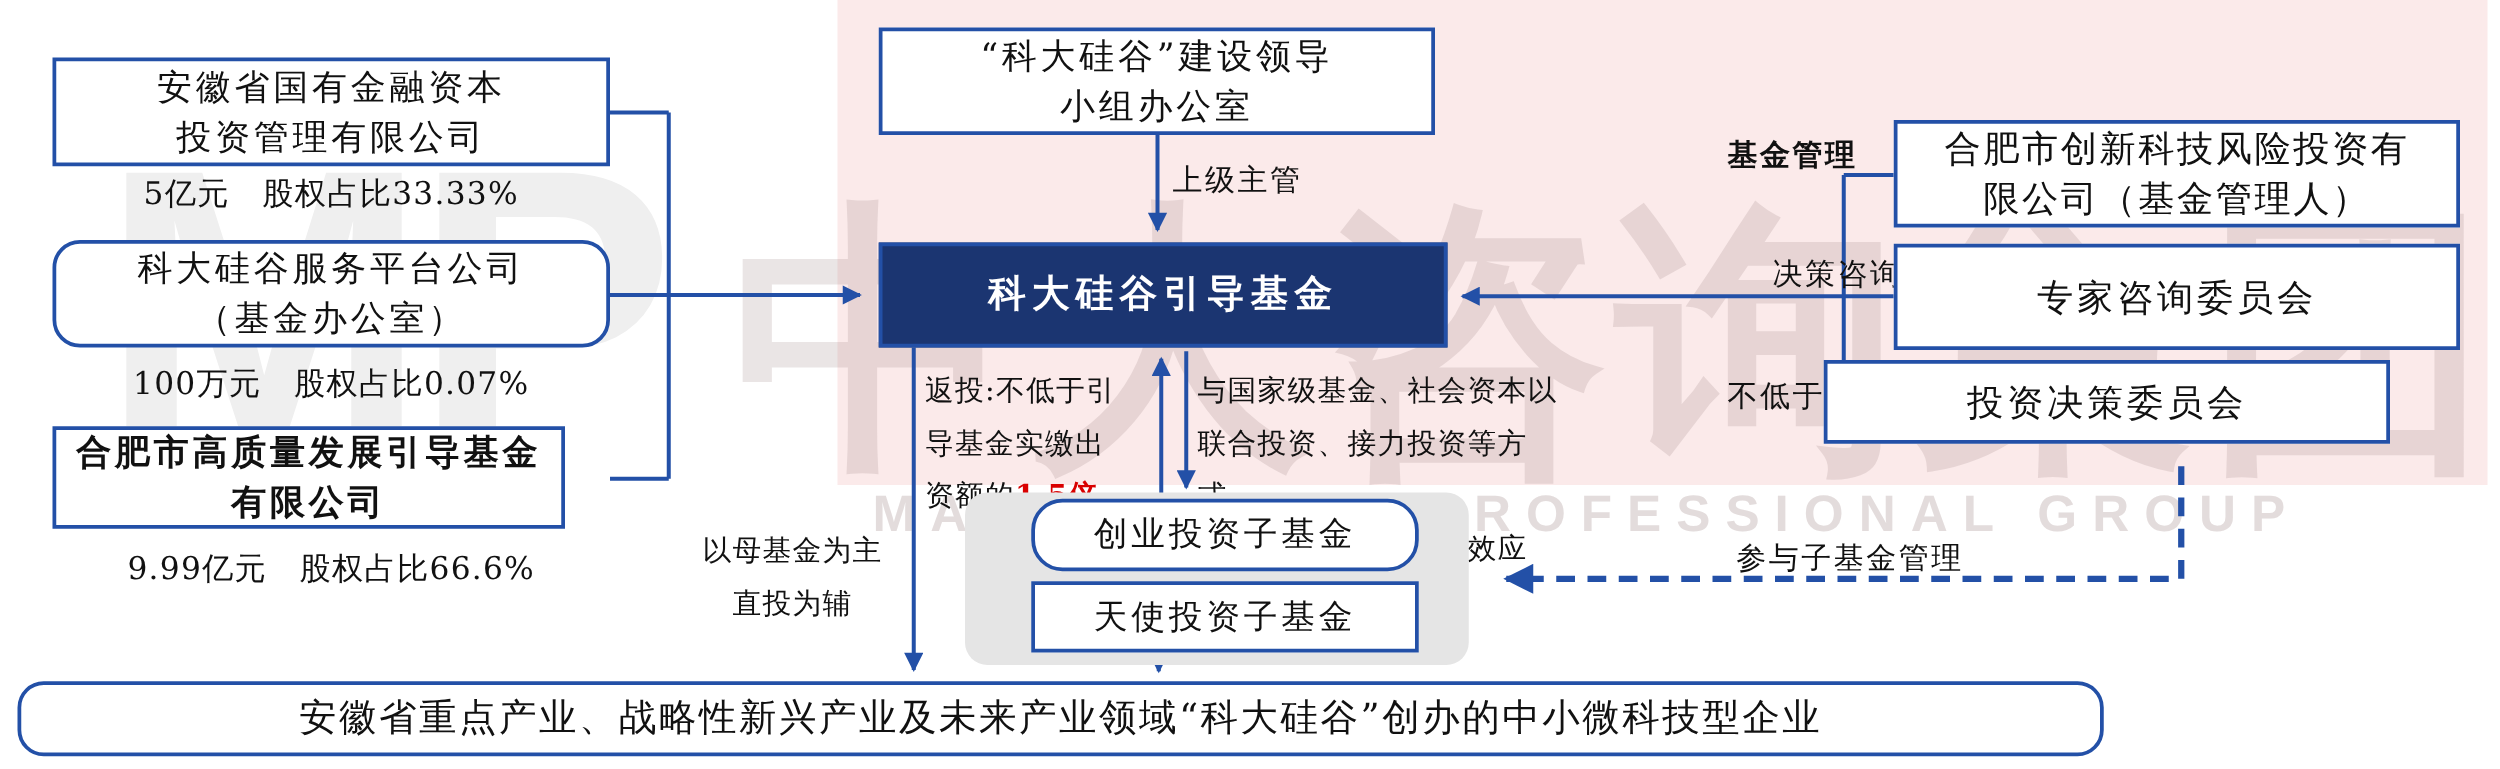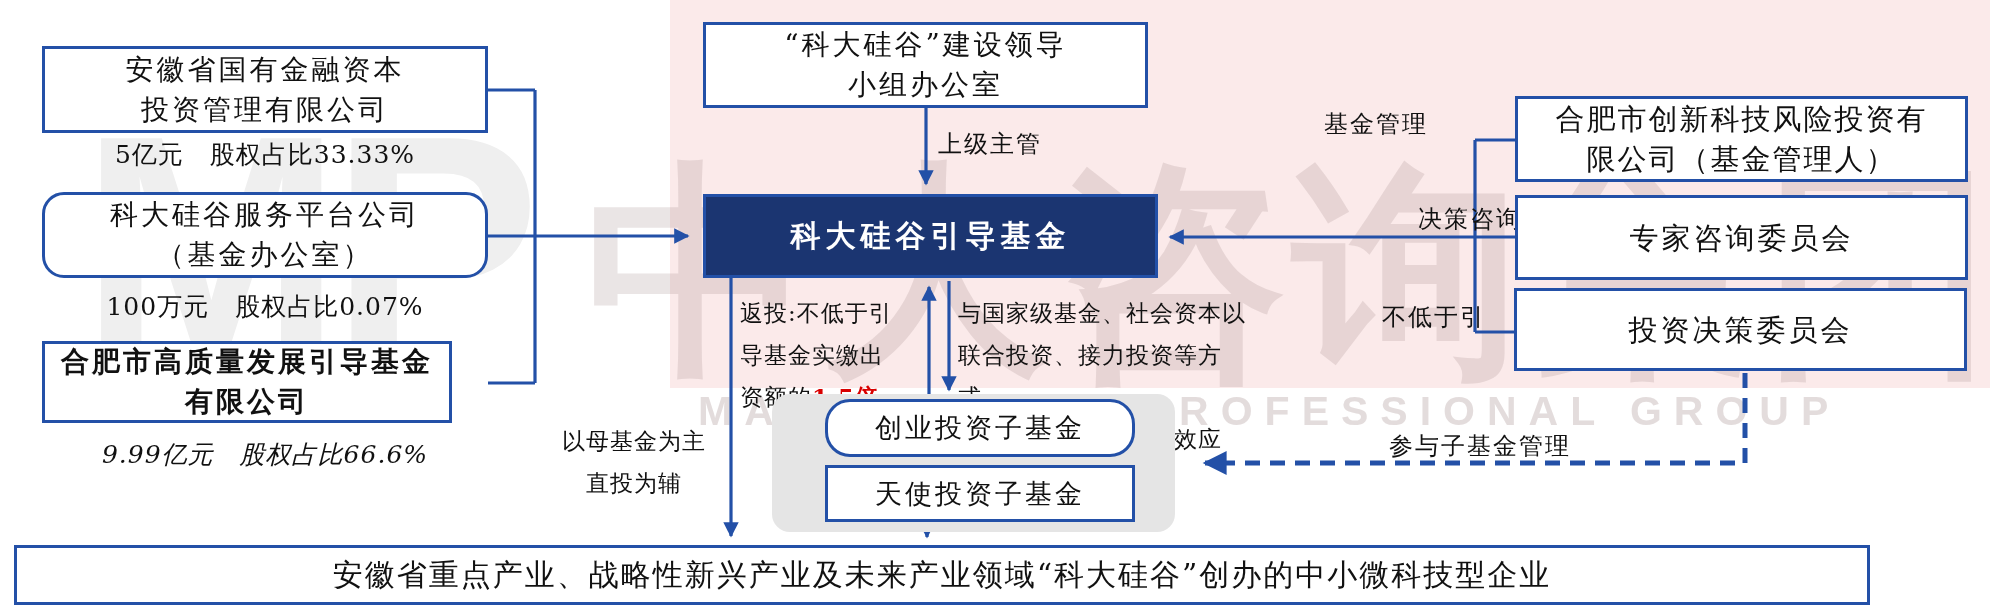--- a/index.html
+++ b/index.html
@@ -70,48 +70,48 @@
   <div class="box" style="left:42px;top:46px;width:446px;height:87px;">安徽省国有金融资本
 投资管理有限公司</div>
   <div class="caption" style="left:42px;top:138px;width:446px;">5亿元　股权占比33.33%</div>
 
   <div class="box" style="left:42px;top:192px;width:446px;height:86px;border-radius:22px;">科大硅谷服务平台公司
 （基金办公室）</div>
   <div class="caption" style="left:42px;top:290px;width:446px;">100万元　股权占比0.07%</div>
 
   <div class="box" style="left:42px;top:341px;width:410px;height:82px;font-weight:bold;">合肥市高质量发展引导基金
 有限公司</div>
-  <div class="caption" style="left:42px;top:438px;width:446px;font-style:italic;">9.99亿元　股权占比66.6%</div>
+  <div class="caption" style="left:42px;top:438px;width:446px;">9.99亿元　股权占比66.6%</div>
 
   <div class="box" style="left:703px;top:22px;width:445px;height:86px;">“科大硅谷”建设领导
 小组办公室</div>
   <div class="lbl" style="left:938px;top:128px;text-align:right;">上级主管</div>
 
   <div class="box dark" style="left:703px;top:194px;width:455px;height:84px;font-weight:bold;">科大硅谷引导基金</div>
 
   <div class="note" style="left:740px;top:292px;width:160px;"><span>返投:不低于引
 导基金实缴出
 资额的</span><span class="red">1.5倍</span></div>
   <div class="note" style="left:958px;top:292px;width:300px;">与国家级基金、社会资本以
 联合投资、接力投资等方式、
 放大引导基金的带动效应</div>
   <div class="note" style="left:558px;top:420px;width:152px;text-align:center;">以母基金为主
 直投为辅</div>
 
   <div id="gray-pod"></div>
   <div class="box" style="left:825px;top:399px;width:310px;height:58px;font-size:27px;border-radius:25px;">创业投资子基金</div>
   <div class="box" style="left:825px;top:465px;width:310px;height:57px;font-size:27px;">天使投资子基金</div>
 
-  <div class="lbl" style="left:1324px;top:108px;">基金管理</div>
+  <div class="lbl" style="left:1382px;top:108px;font-weight:bold;">基金管理</div>
   <div class="box" style="left:1515px;top:96px;width:453px;height:86px;font-size:29px;letter-spacing:2px;">合肥市创新科技风险投资有
 限公司（基金管理人）</div>
 
   <div class="lbl" style="left:1382px;top:203px;margin-left:36px;">决策咨询</div>
   <div class="box" style="left:1515px;top:195px;width:453px;height:85px;font-size:29px;">专家咨询委员会</div>
 
   <div class="lbl" style="left:1382px;top:301px;">不低于引</div>
-  <div class="box" style="left:1514px;top:288px;width:453px;height:83px;font-size:29px;">投资决策委员会</div>
+  <div class="box" style="left:1459px;top:288px;width:453px;height:67px;font-size:29px;">投资决策委员会</div>
 
   <div class="lbl" style="left:1350px;top:430px;width:260px;text-align:center;">参与子基金管理</div>
 
-  <div class="box" style="left:14px;top:545px;width:1856px;height:60px;font-size:30px;letter-spacing:2px;">安徽省重点产业、战略性新兴产业及未来产业领域“科大硅谷”创办的中小微科技型企业</div>
+  <div class="box" style="left:14px;top:545px;width:1669px;height:60px;font-size:30px;letter-spacing:2px;border-radius:21px;">安徽省重点产业、战略性新兴产业及未来产业领域“科大硅谷”创办的中小微科技型企业</div>
 
 </div>
 
 </body></html>

